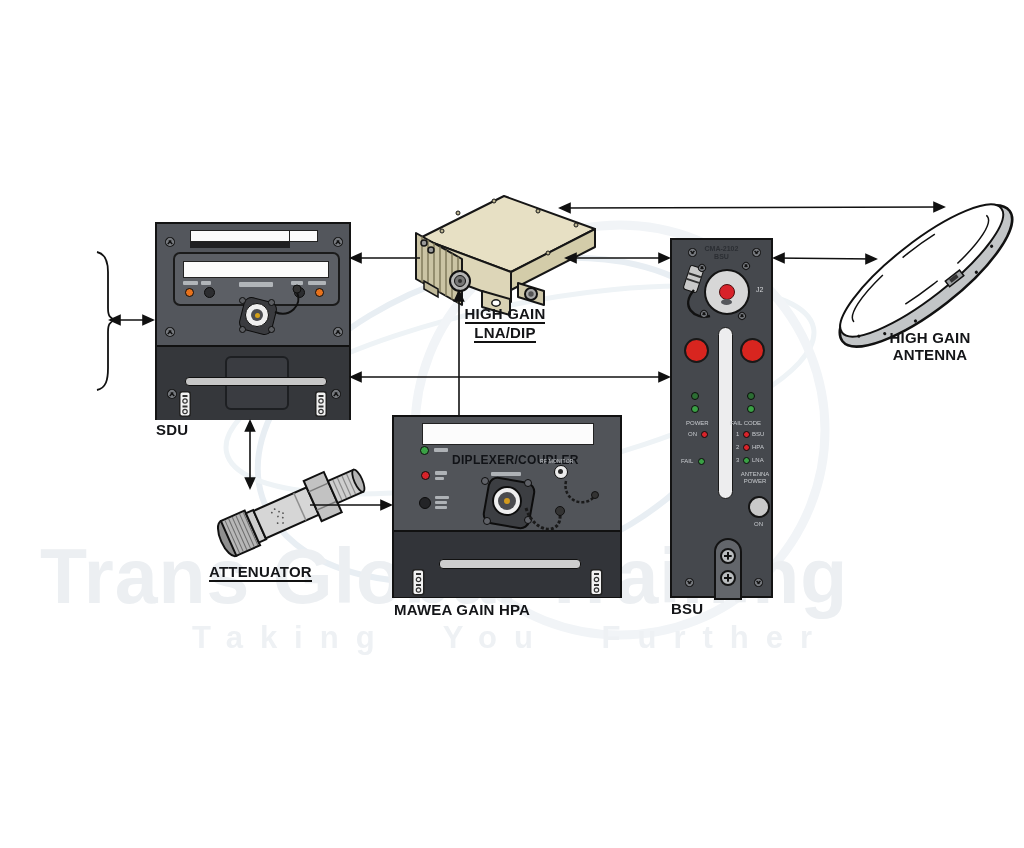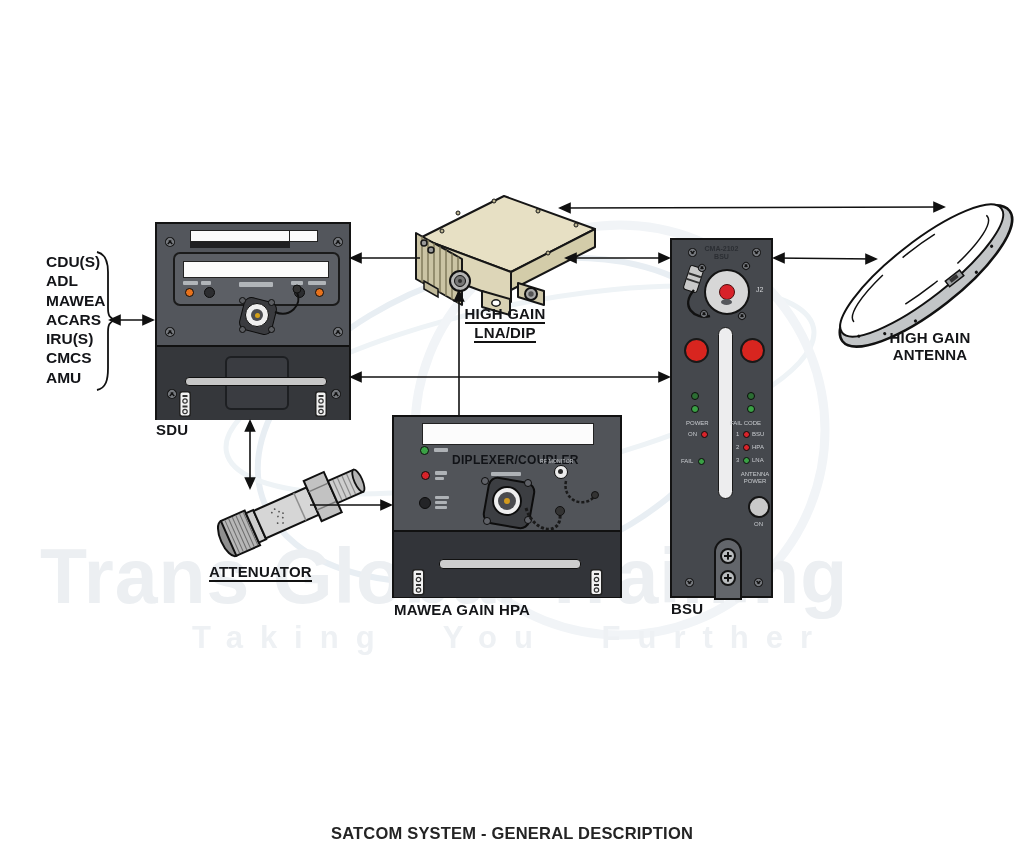--- a/index.html
+++ b/index.html
@@ -82,29 +82,20 @@
 <div id="stage">
 
   <svg id="swoosh" class="abs" width="1024" height="848">
     <ellipse cx="500" cy="420" rx="250" ry="150" fill="none" stroke="#e8eef3" stroke-width="6" transform="rotate(-18 500 420)"></ellipse>
     <ellipse cx="520" cy="390" rx="300" ry="85" fill="none" stroke="#eef3f6" stroke-width="5" transform="rotate(-12 520 390)"></ellipse>
     <circle cx="620" cy="430" r="205" fill="none" stroke="#f1f4f7" stroke-width="9"></circle>
   </svg>
   <div id="wm1" class="abs">Trans Global Training</div>
   <div id="wm2" class="abs">Taking You Further</div>
 
-  <div id="lrulist" class="abs">
-    <div>CDU(S)</div>
-    <div>ADL</div>
-    <div>MAWEA</div>
-    <div>ACARS</div>
-    <div>IRU(S)</div>
-    <div>CMCS</div>
-    <div>AMU</div>
-  </div>
 
   <svg class="abs" style="left:88px;top:248px;z-index:3" width="30" height="148">
     <path d="M9,4 C18,6 20,14 20,24 L20,60 C20,68 22,70 27,72 C22,74 20,76 20,84 L20,120 C20,132 18,140 9,142" fill="none" stroke="#111" stroke-width="1.8"></path>
   </svg>
 
   <div id="sdu" class="panel">
     <div class="topstrip">
         <div class="div"></div>
       </div>
     <div class="darkstrip"></div>
@@ -405,14 +396,13 @@
         <polygon points="250,488 245.5,478 254.5,478"></polygon>
 
       <line x1="310" y1="505" x2="390" y2="505"></line>
       <polygon points="391,505 381,500.5 381,509.5"></polygon>
 
       <line x1="459" y1="292" x2="459" y2="416"></line>
       <polygon points="459,291 454.5,301 463.5,301"></polygon>
     </g>
   </svg>
 
-  <div id="title" class="abs">SATCOM SYSTEM - GENERAL DESCRIPTION</div>
 </div>
 
 </body></html>

